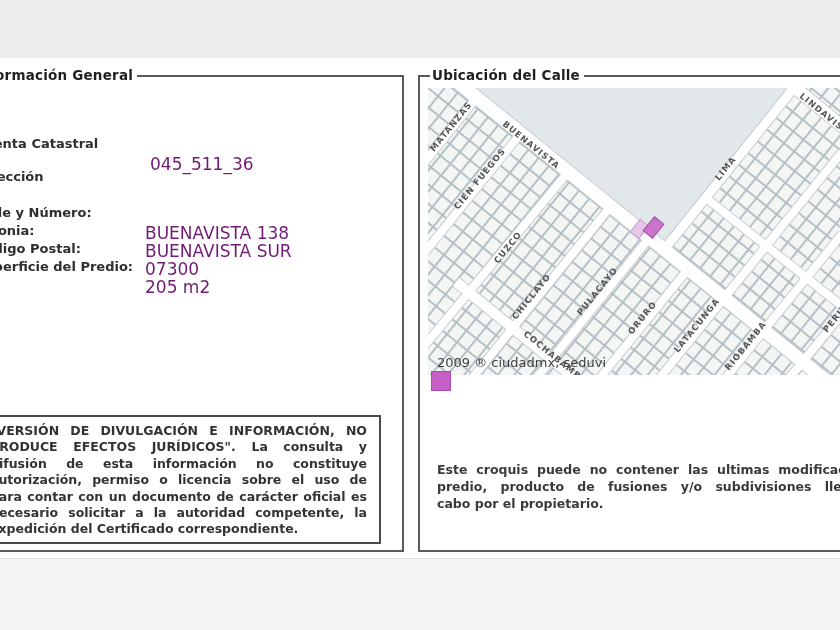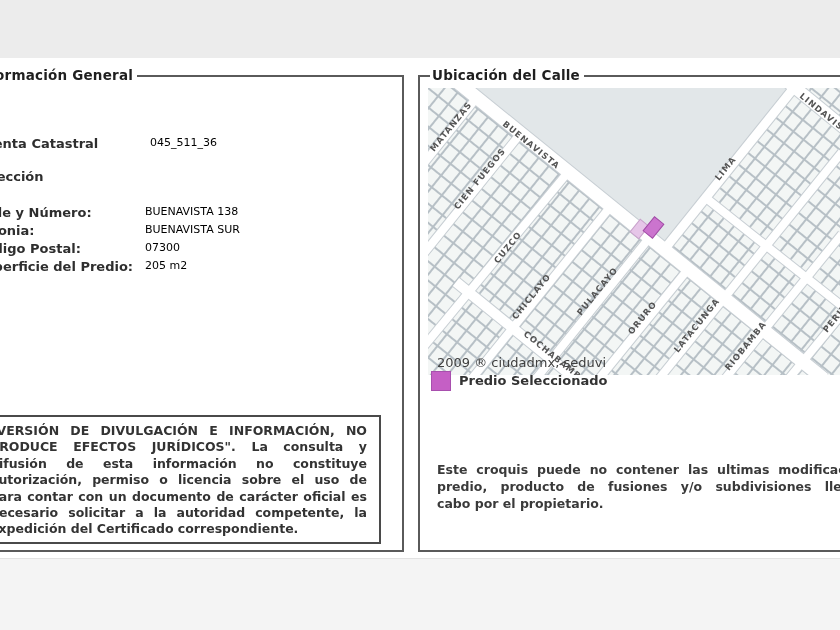--- a/index.html
+++ b/index.html
@@ -12,21 +12,21 @@
 
   .panel{position:absolute;border:2px solid #5a5a5a;background:transparent;}
   .panel-left{left:-40px;top:75px;width:471px;height:477px;}
   .panel-right{left:445px;top:75px;width:470px;height:477px;}
   .fieldset-legend{position:absolute;top:-10px;background:#ffffff;padding:0 4px 0 2px;
     font-size:13.5px;font-weight:bold;color:#1f1f1f;white-space:nowrap;letter-spacing:0.2px;}
   .legend-left{left:37px;}
   .legend-right{left:10px;}
 
   .field-label{position:absolute;font-size:13px;font-weight:bold;color:#2e2e2e;white-space:nowrap;}
-  .field-value{position:absolute;left:172px;font-size:11px;color:#000000;white-space:nowrap;}
+  .field-value{position:absolute;left:172px;font-size:17px;color:#701a75;white-space:nowrap;margin-top:18px;}
 
   .disclaimer-box{position:absolute;left:-10px;top:415px;width:418px;height:129px;
     border:2px solid #4a4a4a;padding:6px 12px 5px 25px;background:#ffffff;}
   .dline{font-size:12.5px;line-height:16.4px;font-weight:bold;color:#333333;
     white-space:nowrap;overflow:visible;}
   .just{white-space:normal;text-align:justify;text-align-last:justify;height:16.4px;overflow:hidden;}
 
   .note{position:absolute;left:464px;top:461px;width:468px;}
   .nline{font-size:12.5px;line-height:17px;font-weight:bold;color:#3a3a3a;}
   .njust{text-align:justify;text-align-last:justify;height:17px;overflow:hidden;}
@@ -151,21 +151,20 @@
           <text class="street-label" x="74" y="37" transform="rotate(39 74 37)">BUENAVISTA</text>
           <text class="street-label" x="371" y="9" transform="rotate(39 371 9)">LINDAVISTA</text>
           <text class="street-label" x="95" y="247" transform="rotate(39 95 247)">COCHABAMBA</text>
         </g>
       </svg>
     </div>
 
     <span class="map-attribution">2009 ® ciudadmx, seduvi</span>
 
     <div class="legend-swatch"></div>
-    <span class="legend-label">Predio Seleccionado</span>
 
     <div class="note">
       <div class="nline njust">Este croquis puede no contener las ultimas modificaciones al</div>
       <div class="nline njust">predio, producto de fusiones y/o subdivisiones llevadas a</div>
       <div class="nline">cabo por el propietario.</div>
     </div>
 
   </div>
 </div>
 

